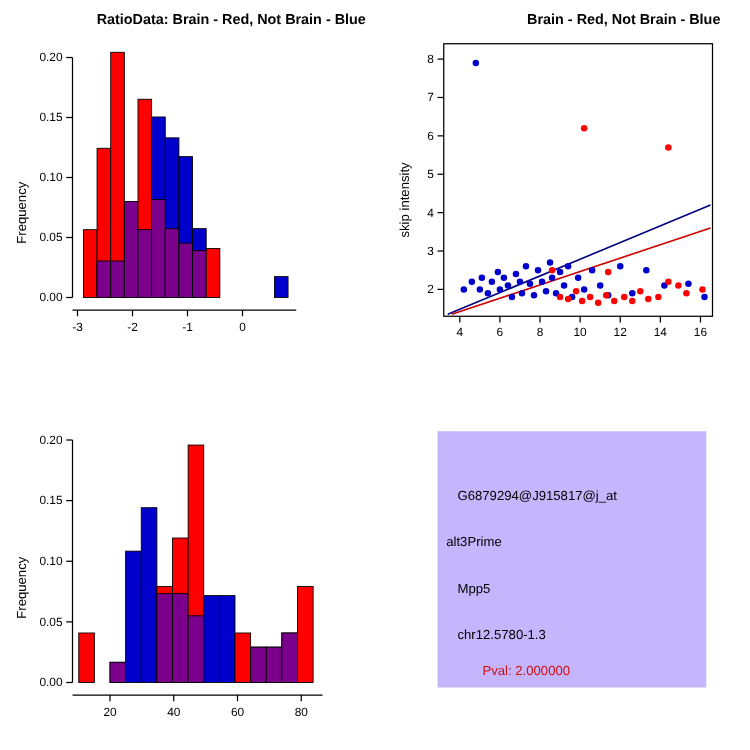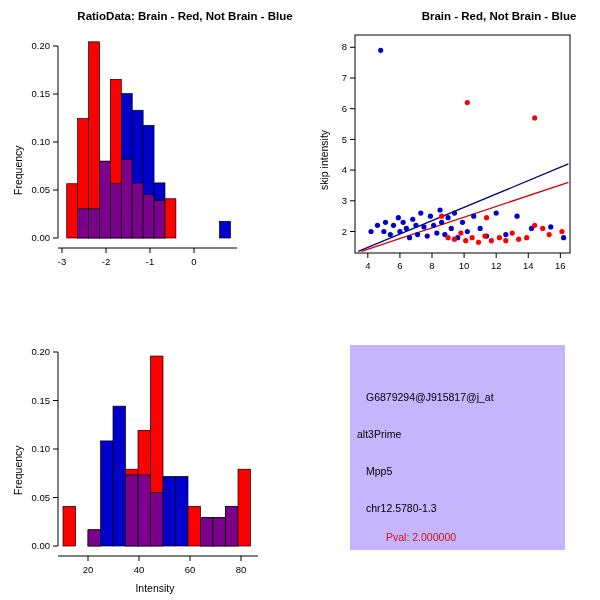--- a/index.html
+++ b/index.html
@@ -211,21 +211,20 @@
           <text x="47" y="50.48169014084509" font-size="9.5" text-anchor="end" font-family="Liberation Sans, sans-serif">8</text>
         </g>
     </svg>
   </div>
 
   <div class="panel" style="left:0;top:300px;width:300px;height:300px;">
 
 
     <div class="ylab" style="position:absolute;left:12px;top:195px;">Frequency</div>
 
-    <div class="axis-label" style="position:absolute;left:35px;top:282px;width:240px;">Intensity</div>
 
     <svg width="300" height="300" style="position:absolute;left:0;top:0;">
       <g stroke="#000" stroke-width="1" fill="none">
         <line x1="58" y1="52" x2="58" y2="246"></line>
         <line x1="58" y1="246" x2="53" y2="246"></line>
         <line x1="58" y1="197.5" x2="53" y2="197.5"></line>
         <line x1="58" y1="149" x2="53" y2="149"></line>
         <line x1="58" y1="100.5" x2="53" y2="100.5"></line>
         <line x1="58" y1="52" x2="53" y2="52"></line>
       </g>

